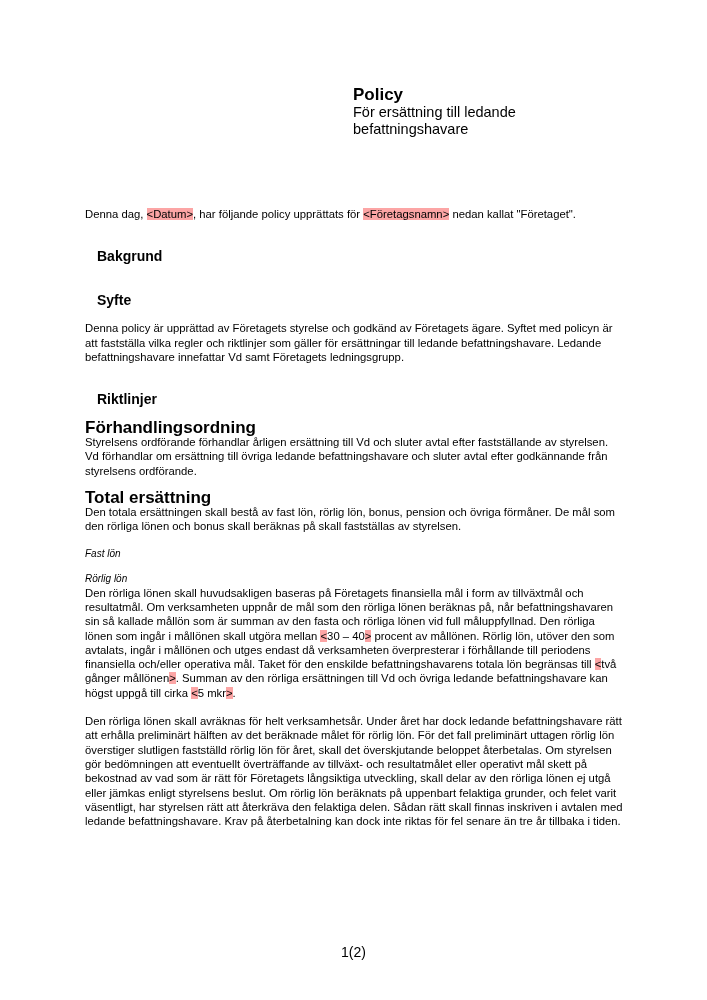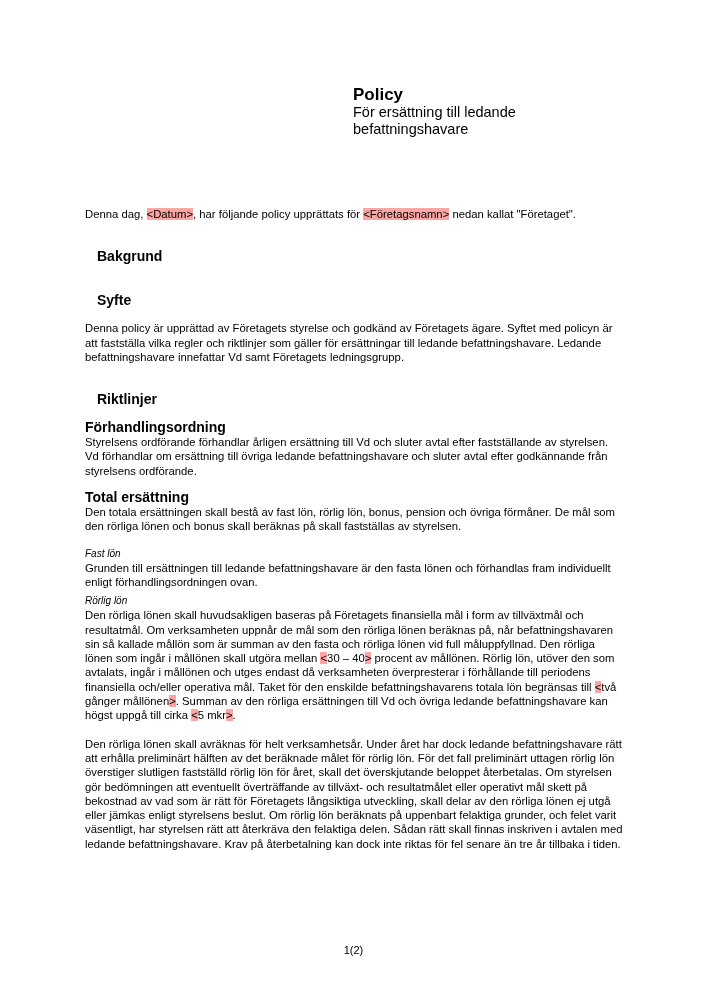--- a/index.html
+++ b/index.html
@@ -4,24 +4,24 @@
 <style>
   html, body { margin: 0; padding: 0; background: #ffffff; }
   body { width: 707px; height: 1000px; position: relative; overflow: hidden;
          font-family: "Liberation Sans", sans-serif; color: #000; }
   .title-block { position: absolute; left: 353px; top: 85px; }
   .title { font-size: 17px; font-weight: bold; line-height: 19px; }
   .subtitle { font-size: 14.5px; line-height: 17px; }
   .content { position: absolute; left: 85px; top: 207px; width: 540px; font-size: 11.3px; line-height: 14.3px; }
   p { margin: 0; }
   h2 { font-size: 14px; font-weight: bold; margin: 12px; line-height: 18px; }
-  h3 { font-size: 14px; font-weight: bold; margin: 0; line-height: 15px; }
+  h3 { font-size: 17px; font-weight: bold; margin: 0; line-height: 15px; }
   h4 { font-size: 10px; font-weight: normal; font-style: italic; margin: 0; line-height: 15px; }
   .hl { background: #fca5a5; }
-  .footer { position: absolute; top: 944px; left: 0; width: 707px; text-align: center; font-size: 11px; }
+  .footer { position: absolute; top: 944px; left: 0; width: 707px; text-align: center; font-size: 14px; }
 </style>
 </head>
 <body>
 
 <div class="title-block">
   <div class="title">Policy</div>
   <div class="subtitle">För ersättning till ledande</div>
   <div class="subtitle">befattningshavare</div>
 </div>
 
@@ -35,21 +35,20 @@
 
   <h2 style="margin-top:26px;">Riktlinjer</h2>
 
   <h3 style="margin-top:12px;">Förhandlingsordning</h3>
   <p>Styrelsens ordförande förhandlar årligen ersättning till Vd och sluter avtal efter fastställande av styrelsen. Vd förhandlar om ersättning till övriga ledande befattningshavare och sluter avtal efter godkännande från styrelsens ordförande.</p>
 
   <h3 style="margin-top:12px;">Total ersättning</h3>
   <p>Den totala ersättningen skall bestå av fast lön, rörlig lön, bonus, pension och övriga förmåner. De mål som den rörliga lönen och bonus skall beräknas på skall fastställas av styrelsen.</p>
 
   <h4 style="margin-top:12px;">Fast lön</h4>
-  <p>Grunden till ersättningen till ledande befattningshavare är den fasta lönen och förhandlas fram individuellt enligt förhandlingsordningen ovan.</p>
 
-  <h4 style="margin-top:4px;">Rörlig lön</h4>
+  <h4 style="margin-top:10px;">Rörlig lön</h4>
   <p><span>Den rörliga lönen skall huvudsakligen baseras på Företagets finansiella mål i form av tillväxtmål och resultatmål. Om verksamheten uppnår de mål som den rörliga lönen beräknas på, når befattningshavaren sin så kallade mållön som är summan av den fasta och rörliga lönen vid full måluppfyllnad. Den rörliga lönen som ingår i mållönen skall utgöra mellan </span><span class="hl">&lt;</span><span>30 – 40</span><span class="hl">&gt;</span><span> procent av mållönen. Rörlig lön, utöver den som avtalats, ingår i mållönen och utges endast då verksamheten överpresterar i förhållande till periodens finansiella och/eller operativa mål. Taket för den enskilde befattningshavarens totala lön begränsas till </span><span class="hl">&lt;</span><span>två gånger mållönen</span><span class="hl">&gt;</span><span>. Summan av den rörliga ersättningen till Vd och övriga ledande befattningshavare kan högst uppgå till cirka </span><span class="hl">&lt;</span><span>5 mkr</span><span class="hl">&gt;</span><span>.</span></p>
 
   <p style="margin-top:14px;">Den rörliga lönen skall avräknas för helt verksamhetsår. Under året har dock ledande befattningshavare rätt att erhålla preliminärt hälften av det beräknade målet för rörlig lön. För det fall preliminärt uttagen rörlig lön överstiger slutligen fastställd rörlig lön för året, skall det överskjutande beloppet återbetalas. Om styrelsen gör bedömningen att eventuellt överträffande av tillväxt- och resultatmålet eller operativt mål skett på bekostnad av vad som är rätt för Företagets långsiktiga utveckling, skall delar av den rörliga lönen ej utgå eller jämkas enligt styrelsens beslut. Om rörlig lön beräknats på uppenbart felaktiga grunder, och felet varit väsentligt, har styrelsen rätt att återkräva den felaktiga delen. Sådan rätt skall finnas inskriven i avtalen med ledande befattningshavare. Krav på återbetalning kan dock inte riktas för fel senare än tre år tillbaka i tiden.</p>
 </div>
 
 <div class="footer">1(2)</div>
 
 </body></html>

